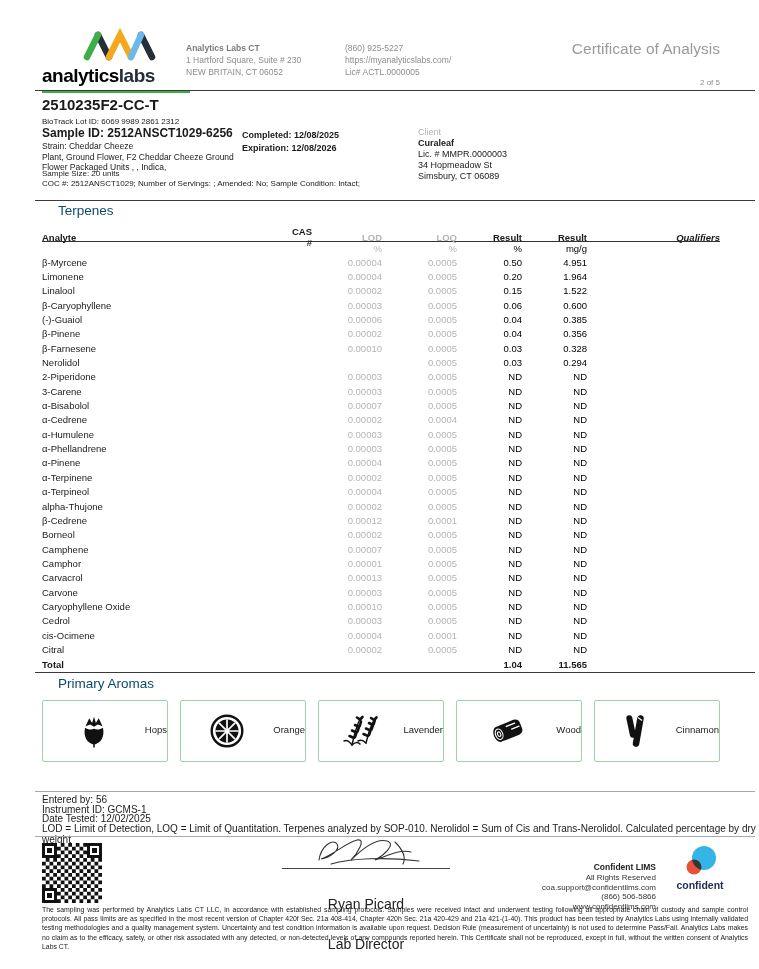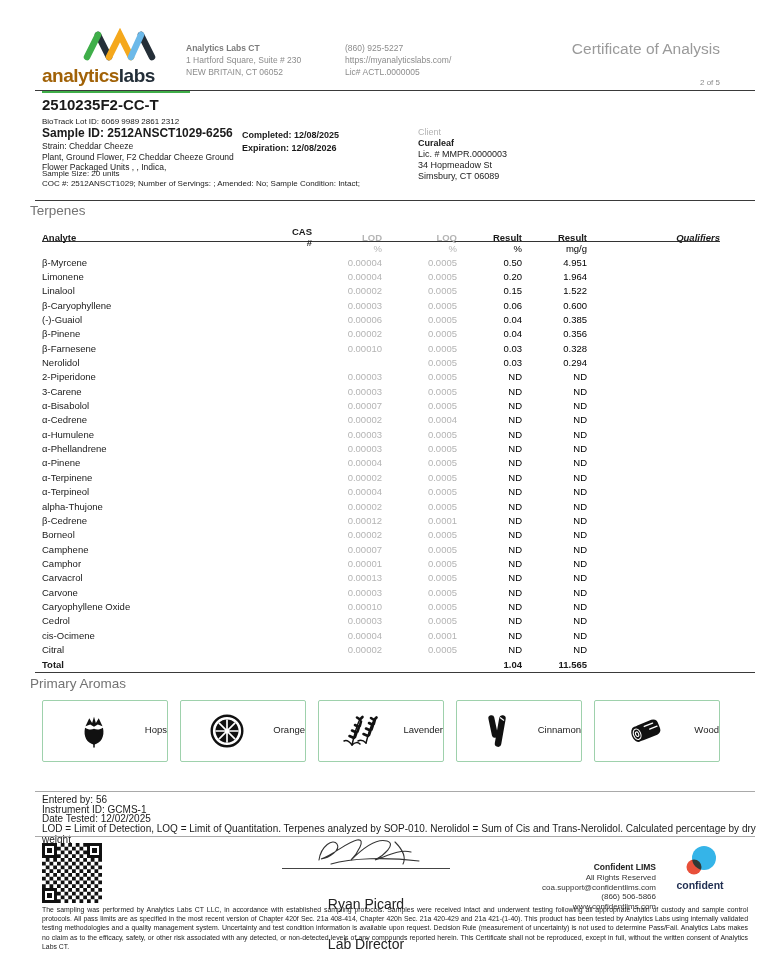--- a/index.html
+++ b/index.html
@@ -3,21 +3,21 @@
 <meta charset="utf-8">
 <style>
   html,body{margin:0;padding:0;background:#e8e8e8;}
   .page{position:relative;width:759px;height:969px;background:#fff;margin:0 auto;
         font-family:"Liberation Sans",sans-serif;color:#1a1a1a;overflow:hidden;}
   .abs{position:absolute;}
 
   
   .logo-wrap{top:28px;left:42px;width:150px;}
   .logo-text{font-size:19px;font-weight:bold;letter-spacing:-0.5px;margin-top:1px;}
-  .logo-text .g{color:#a16207;}
+  .logo-text .g{color:#000000;}
   .logo-text .d{color:#232e38;}
   .logo-underline{top:91px;left:42px;width:148px;height:2px;background:#3fae49;}
   .addr{top:42px;font-size:8.5px;line-height:12px;color:#8c8c8c;}
   .addr .first{color:#7b7b7b;font-weight:bold;}
   .addr1{left:186px;width:130px;}
   .addr2{left:331px;width:150px;margin-left:14px;}
   .coa-title{top:40px;right:39px;font-size:15.5px;color:#9a9a9a;text-align:right;}
   .page-num{top:78px;right:39px;font-size:8px;color:#8c8c8c;text-align:right;}
 
   .rule{left:35px;width:720px;height:0;border-top:1.5px solid #3a3a3a;}
@@ -29,21 +29,21 @@
   .sample-id{top:126px;left:42px;font-size:12px;font-weight:bold;}
   .strain{top:141px;left:42px;font-size:8.5px;line-height:10.5px;width:195px;}
   .dates{top:129px;left:242px;font-size:9px;font-weight:bold;line-height:13px;}
   .client{top:127px;left:418px;font-size:9px;line-height:11px;}
   .client .lbl{color:#b3b3b3;}
   .client .nm{font-weight:bold;}
   .size-line{top:169px;left:42px;font-size:8px;}
   .coc-line{top:179px;left:42px;font-size:8px;}
 
   
-  .sec-title{left:30px;font-size:13.5px;color:#737373;}
+  .sec-title{left:58px;font-size:13.5px;color:#0c4a6e;}
   .table{top:226px;left:42px;width:678px;font-size:9.5px;}
   .t-row{display:grid;grid-template-columns:245px 25px 70px 75px 65px 65px 1fr;align-items:center;height:14.35px;}
   .t-head{font-weight:bold;height:15px;border-bottom:1.5px solid #333;}
   .t-units{height:13px;color:#b4b4b4;}
   .num{text-align:right;}
   .gray{color:#b4b4b4;}
   .dark{color:#000;}
   .qual-h{padding-left:4px;text-align:right;font-style:italic;}
   .bar{height:8.5px;background:#4cb269;margin-left:72px;}
   .t-total{font-weight:bold;height:15px;}
@@ -480,41 +480,41 @@
               <path d="M26 22 l-4.5 -2 M27 21 l1.5 -4.5 M28.5 16.5 l-4.5 -2 M29.5 15.5 l1.5 -4.5 M31 11 l-4 -2 M31.8 10 l1.2 -4.5 M32 6 l-3 -2 M32 6 l2.5 -2.5"></path>
             </g>
             <path d="M10 31 C7 27 4 26 2 27 M10 31 C13 28 16 28 18 30 M24 29 C21 26 18 26 16 27" stroke-width="1.5"></path>
           </g>
         </svg>
       </span>
       <span class="lb">Lavender</span>
     </div>
     <div class="card">
       <span class="ic">
-        <svg width="32" height="36" viewBox="0 0 32 36" fill="#111">
-          <rect x="16" y="2" width="6.5" height="32" rx="3.2" transform="rotate(10 19 18)"></rect>
-          <rect x="9" y="2" width="6" height="23" rx="3" transform="rotate(-12 12 13)"></rect>
-          <path d="M19 4.5 l4 3" stroke="#fff" stroke-width="1.2" fill="none"></path>
-        </svg>
-      </span>
-      <span class="lb">Cinnamon</span>
-    </div>
-    <div class="card">
-      <span class="ic">
         <svg width="40" height="34" viewBox="0 0 40 34">
           <g transform="rotate(-22 20 17)">
             <rect x="10" y="9" width="25" height="16" rx="5" fill="#111"></rect>
             <ellipse cx="11.5" cy="17" rx="5.5" ry="8" fill="#111"></ellipse>
             <ellipse cx="11.5" cy="17" rx="3.6" ry="5.4" fill="none" stroke="#fff" stroke-width="1.1"></ellipse>
             <ellipse cx="11.5" cy="17" rx="1.5" ry="2.4" fill="none" stroke="#fff" stroke-width="1.1"></ellipse>
             <path d="M21 12.5 h9 M25 17 h8" stroke="#fff" stroke-width="1.3" stroke-linecap="round"></path>
           </g>
         </svg>
       </span>
       <span class="lb">Wood</span>
+    </div>
+    <div class="card">
+      <span class="ic">
+        <svg width="32" height="36" viewBox="0 0 32 36" fill="#111">
+          <rect x="16" y="2" width="6.5" height="32" rx="3.2" transform="rotate(10 19 18)"></rect>
+          <rect x="9" y="2" width="6" height="23" rx="3" transform="rotate(-12 12 13)"></rect>
+          <path d="M19 4.5 l4 3" stroke="#fff" stroke-width="1.2" fill="none"></path>
+        </svg>
+      </span>
+      <span class="lb">Cinnamon</span>
     </div>
   </div>
 
   <div class="abs rule-thin" style="top:791px;"></div>
   <div class="abs entered">
     <div>Entered by: 56</div>
     <div>Instrument ID: GCMS-1</div>
     <div>Date Tested: 12/02/2025</div>
   </div>
   <div class="abs note">LOD = Limit of Detection, LOQ = Limit of Quantitation. Terpenes analyzed by SOP-010. Nerolidol = Sum of Cis and Trans-Nerolidol. Calculated percentage by dry weight</div>

